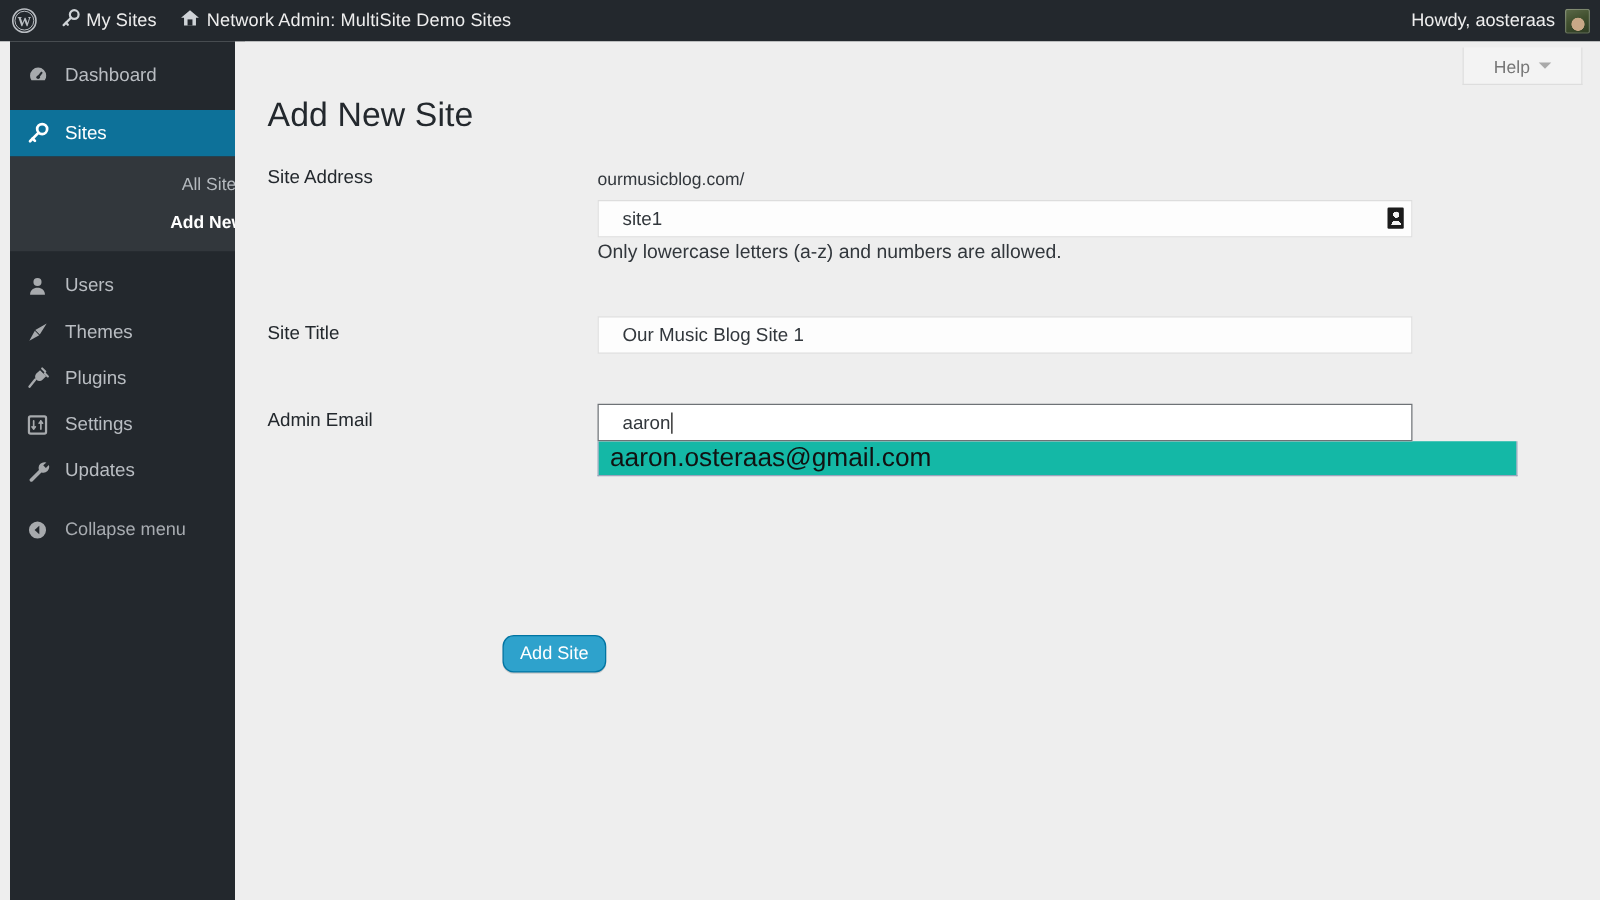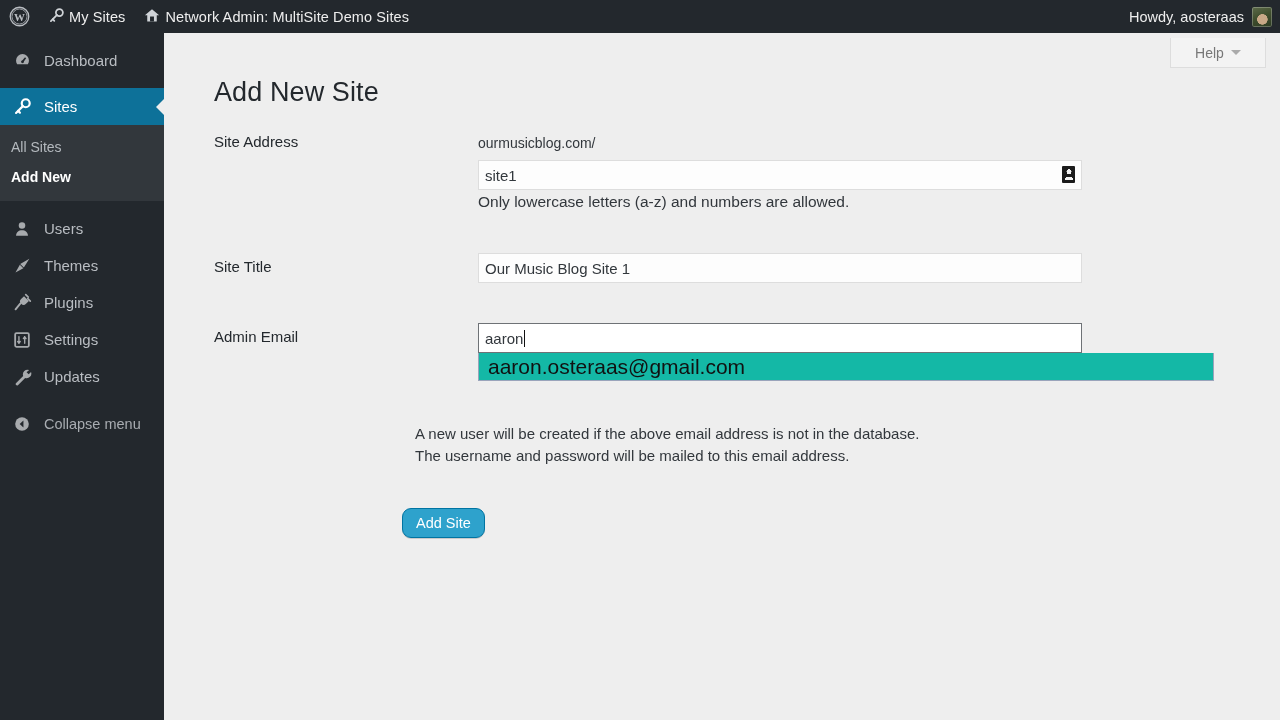--- a/index.html
+++ b/index.html
@@ -33,25 +33,26 @@
       linear-gradient(160deg, #5d6b4a 0%, #41502f 45%, #2c3a22 100%);
     box-shadow: inset 0 0 0 1px rgba(255,255,255,.25);
     display: block;
   }
 
   
   .wp-logo { width: 21px; height: 21px; display: block; }
 
   
   #sidebar {
-    position: absolute; top: 33px; left: 0;
-    width: 164px; height: 687px;
+    position: absolute; top: 33px; left: 8px;
+    width: 188px; height: 687px;
     background: #23282d;
     color: #b4b9be;
     font-size: 15px;
+    text-align: right;
   }
   .menu-top {
     display: flex; align-items: center;
     height: 37px;
     padding-left: 11px;
     color: #b9bdc2;
     position: relative;
   }
   .menu-top .mico {
     width: 22px; height: 20px; margin-right: 11px;
@@ -121,26 +122,26 @@
   .field-row { position: absolute; left: 26px; width: 1040px; }
   .field-label {
     position: absolute; left: 0; top: 0;
     font-size: 15px; font-weight: normal; color: #23282d;
   }
   .field-ctl { position: absolute; left: 264px; top: 0; }
 
   .domain-text { font-size: 14px; color: #32373c; line-height: 20px; }
 
   .txt-input {
-    width: 604px; height: 30px;
+    width: 652px; height: 30px;
     border: 1px solid #dddddd;
     background: #fdfdfd;
     font-size: 15px; font-family: "Liberation Sans", sans-serif;
     color: #32373c;
-    padding: 0 6px;
+    padding: 0 19px;
     display: flex; align-items: center;
     position: relative;
   }
   .txt-input.focused {
     border: 1px solid #6e7276;
     background: #ffffff;
   }
   .caretbar {
     display: inline-block;
     width: 1px; height: 17px;
@@ -381,22 +382,18 @@
           <span class="caretbar"></span>
       </div>
       <div class="ac-dropdown">
         <div class="ac-row">
           <span>aaron.osteraas@gmail.com</span>
         </div>
       </div>
     </div>
   </div>
 
-  <div class="note-block">
-    <div>A new user will be created if the above email address is not in the database.</div>
-    <div>The username and password will be mailed to this email address.</div>
-  </div>
 
   <div id="add-site-btn">
     <span>Add Site</span>
   </div>
 
 </div>
 
 </body></html>

